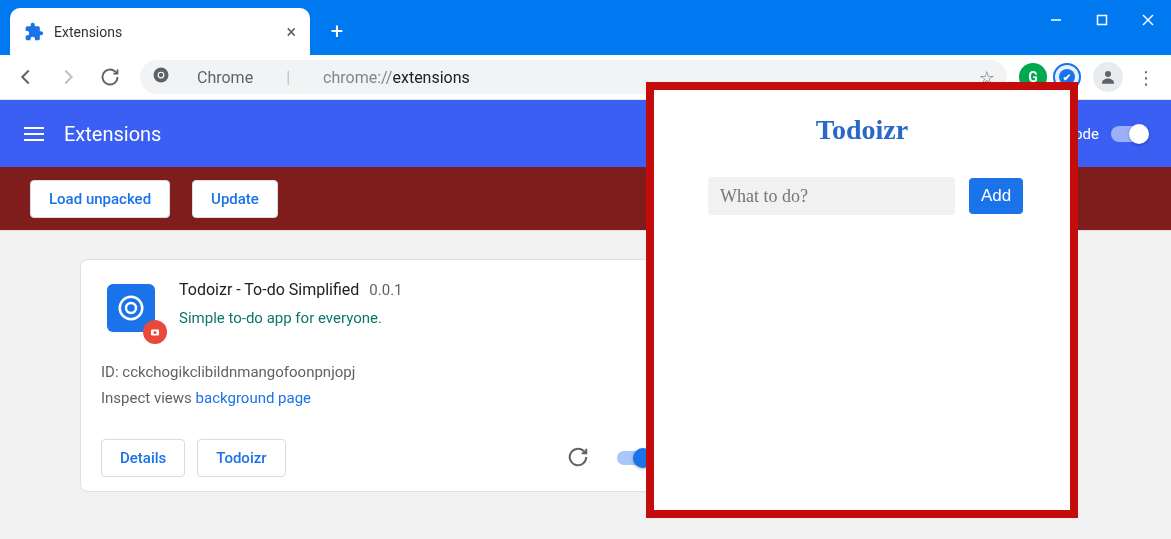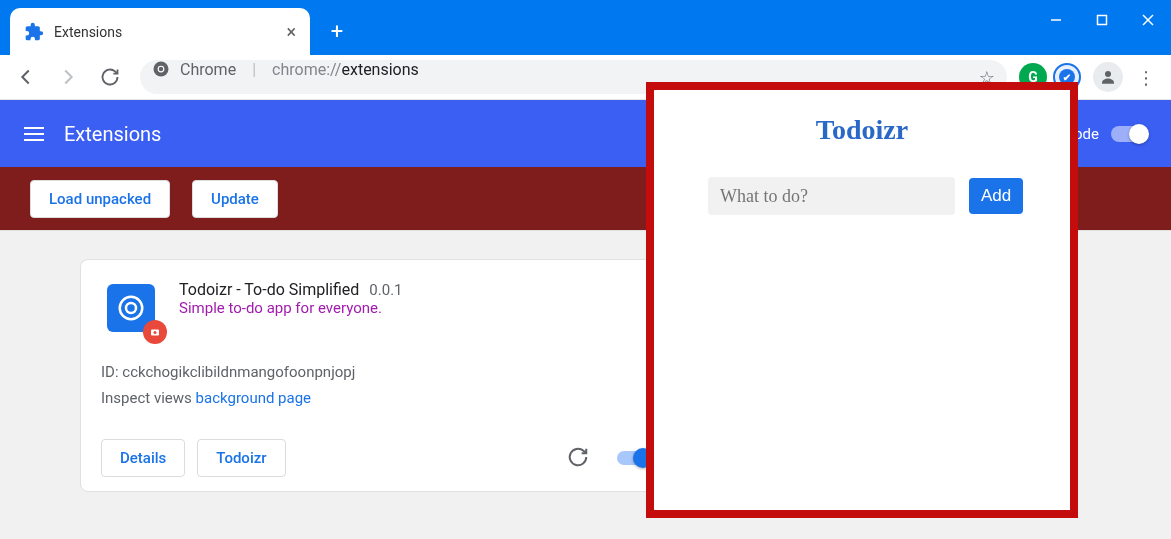--- a/index.html
+++ b/index.html
@@ -87,22 +87,23 @@
     color: #5f6368;
     border-radius: 50%;
   }
   .nav-btn.disabled { color: #bdc1c6; }
   .omnibox {
     flex: 1;
     height: 34px;
     background: #f1f3f4;
     border-radius: 17px;
     display: flex;
+    align-items: center;
     padding: 0 12px;
-    gap: 10px;
+    gap: 27px;
     color: #5f6368;
     font-size: 16px;
     margin: 0 6px;
   }
   .omnibox .chrome-label { color: #5f6368; }
   .omnibox .divider { color: #bdbdbd; margin: 0 6px; }
   .omnibox .url-strong { color: #202124; }
   .omnibox .url-weak { color: #80868b; }
   .omnibox-right { margin-left: auto; display:flex; align-items:center; gap:12px; }
   .star-btn { color:#5f6368; font-size:18px; }
@@ -227,21 +228,21 @@
   .card-icon svg { color:#fff; }
   .card-badge {
     position:absolute; right:-8px; bottom:-8px;
     width:24px; height:24px; border-radius:50%;
     background:#e8493a;
     display:flex; align-items:center; justify-content:center;
   }
   .card-heading { display:flex; align-items:baseline; gap:10px; }
   .card-name { color:#202124; font-size:16px; }
   .card-ver { color:#5f6368; font-size:15px; }
-  .card-desc { color:#a21caf; font-size:15px; }
+  .card-desc { color:#0f766e; font-size:15px; margin-top:10px; }
 
   .card-meta { margin-top:24px; margin-left:0; color:#5f6368; font-size:15px; line-height:1.7; }
   .card-link { color:#1a73e8; }
 
   .card-actions {
     display:flex; align-items:center; gap:12px;
     margin-top:28px;
   }
   .card-actions-right { margin-left:auto; display:flex; align-items:center; gap:28px; }
 

